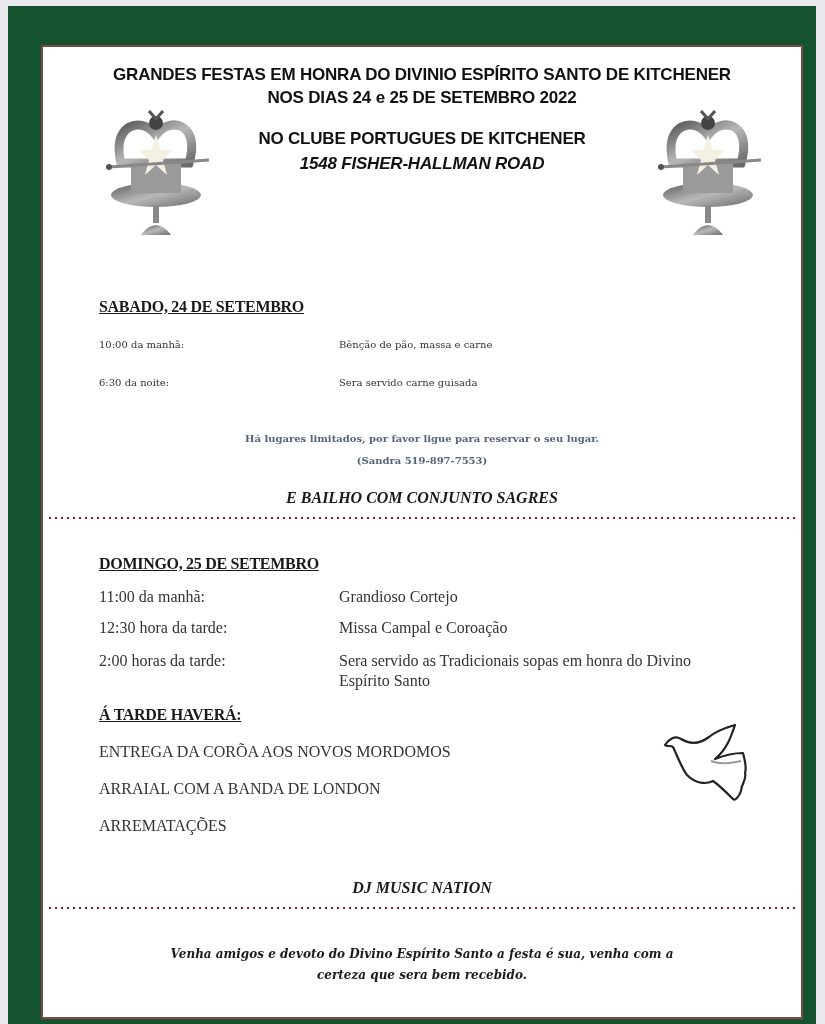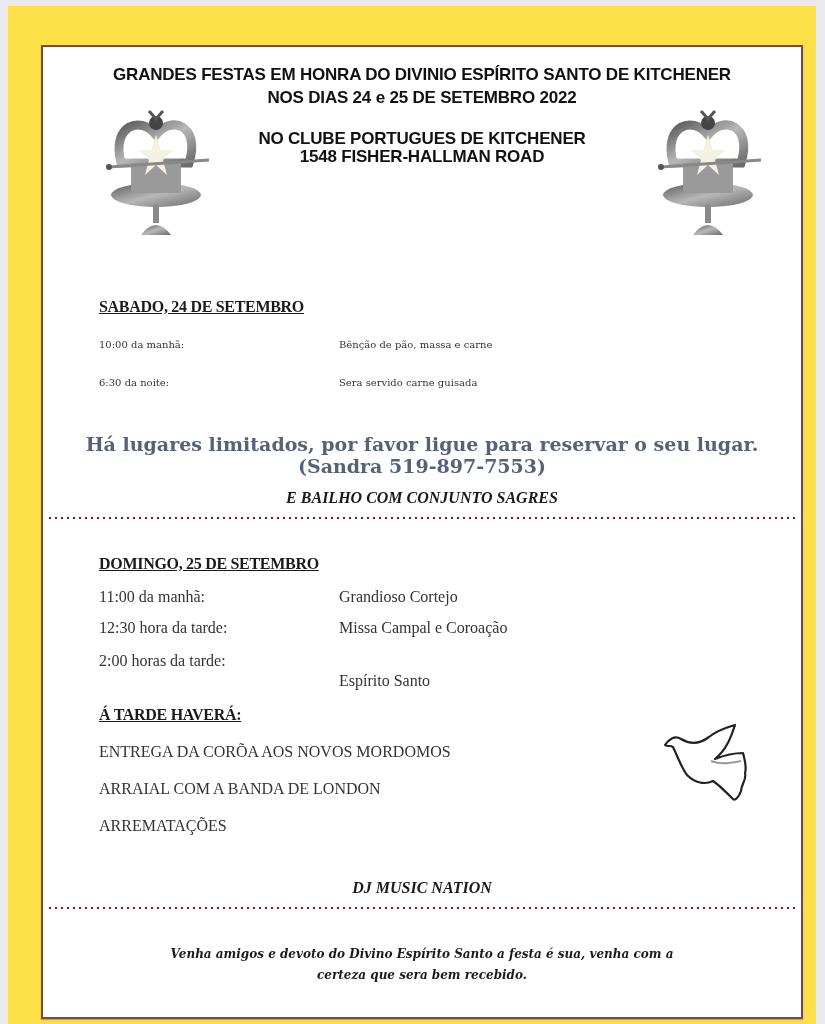--- a/index.html
+++ b/index.html
@@ -4,21 +4,21 @@
 <style>
   html, body { margin: 0; padding: 0; }
   body {
     width: 825px; height: 1024px; overflow: hidden;
     background: #e9e9ee;
     font-family: "DejaVu Serif", serif;
     color: #2b2b2b;
   }
   .sheet {
     position: absolute; left: 8px; top: 6px; width: 808px; height: 1018px;
-    background: #fde047;
+    background: #14532d;
   }
   .frame {
     position: absolute; left: 33px; top: 39px; width: 758px; height: 970px;
     border: 2px solid #7a4848;
     box-shadow: 0 1px 1px rgba(120,60,60,0.4);
     background: #fff;
   }
   .abs { position: absolute; }
   .title {
     left: 0; width: 100%; text-align: center;
@@ -33,21 +33,21 @@
   }
   .row-time, .row-desc {
     font-family: "DejaVu Serif", serif; font-size: 10px; color: #333;
   }
   .row-desc-alt, .row-time-alt {
     font-family: "Liberation Serif", serif; font-size: 16px; color: #333;
   }
   .notice {
     left: 0; width: 100%; text-align: center;
     font-family: "DejaVu Serif", serif; font-weight: bold;
-    font-size: 19px; color: #55637a;
+    font-size: 10px; color: #55637a;
   }
   .italic-center {
     left: 0; width: 100%; text-align: center;
     font-family: "Liberation Serif", serif; font-style: italic; font-weight: bold;
     font-size: 16px; color: #1a1a1a;
   }
   .dots {
     left: 4px; right: 4px; height: 4px;
     background-image: radial-gradient(circle, #7a1e2a 1.2px, transparent 1.6px);
     background-size: 6px 4px;
@@ -64,21 +64,21 @@
 </style>
 </head>
 <body>
 
 <div class="sheet">
   <div class="frame">
 
     <div class="abs title" style="top:18px;">GRANDES FESTAS EM HONRA DO DIVINIO ESPÍRITO SANTO DE KITCHENER</div>
     <div class="abs title" style="top:41px;">NOS DIAS 24 e 25 DE SETEMBRO 2022</div>
     <div class="abs title" style="top:82px;">NO CLUBE PORTUGUES DE KITCHENER</div>
-    <div class="abs title" style="top:100px;">1548 FISHER-HALLMAN ROAD</div>
+    <div class="abs title" style="top:107px;font-style:italic;">1548 FISHER-HALLMAN ROAD</div>
 
     <svg class="abs crown" style="left:58px; top:58px;" viewBox="0 0 110 135">
       <defs>
         <linearGradient id="silv" x1="0" y1="0" x2="1" y2="1">
           <stop offset="0" stop-color="#5a5a5a"></stop>
           <stop offset="0.5" stop-color="#b8b8b8"></stop>
           <stop offset="1" stop-color="#6a6a6a"></stop>
         </linearGradient>
       </defs>
       <path d="M20 58 C10 20 40 10 55 30 C70 10 100 20 88 58 Z" fill="none" stroke="url(#silv)" stroke-width="9"></path>
@@ -117,20 +117,21 @@
 
     <div class="abs italic-center" style="top:442px;">E BAILHO COM CONJUNTO SAGRES</div>
     <div class="abs dots" style="top:469px;"></div>
 
     <div class="abs sec-head" style="left:56px; top:508px;">DOMINGO, 25 DE SETEMBRO</div>
     <div class="abs row-time-alt" style="left:56px; top:541px;">11:00 da manhã:</div>
     <div class="abs row-desc-alt" style="left:296px; top:541px;">Grandioso Cortejo</div>
     <div class="abs row-time-alt" style="left:56px; top:572px;">12:30 hora da tarde:</div>
     <div class="abs row-desc-alt" style="left:296px; top:572px;">Missa Campal e Coroação</div>
     <div class="abs row-time-alt" style="left:56px; top:605px;">2:00 horas da tarde:</div>
+    <div class="abs row-desc-alt" style="left:296px; top:605px;">Sera servido as Tradicionais sopas em honra do Divino</div>
     <div class="abs row-desc-alt" style="left:296px; top:625px;">Espírito Santo</div>
 
     <div class="abs sec-head" style="left:56px; top:659px;">Á TARDE HAVERÁ:</div>
     <div class="abs caps" style="left:56px; top:696px;">ENTREGA DA CORÕA AOS NOVOS MORDOMOS</div>
     <div class="abs caps" style="left:56px; top:733px;">ARRAIAL COM A BANDA DE LONDON</div>
     <div class="abs caps" style="left:56px; top:770px;">ARREMATAÇÕES</div>
 
     <svg class="abs" style="left:618px; top:676px; width:92px; height:80px;" viewBox="0 0 92 80">
       <path d="M4 22 C8 16 14 12 20 16 C30 22 40 20 48 14 C58 6 68 4 74 2 C70 14 66 26 54 36 C64 32 74 30 82 30 C84 38 86 44 84 50 C86 56 80 62 80 68 C78 74 74 78 72 76 C64 68 58 62 52 58 C44 62 34 60 26 52 C20 44 16 32 12 24 C10 22 6 24 4 22 Z" fill="#fff" stroke="#222" stroke-width="2.2" stroke-linejoin="round"></path>
       <path d="M50 38 C60 42 70 40 80 38" stroke="#999" stroke-width="2" fill="none"></path>

